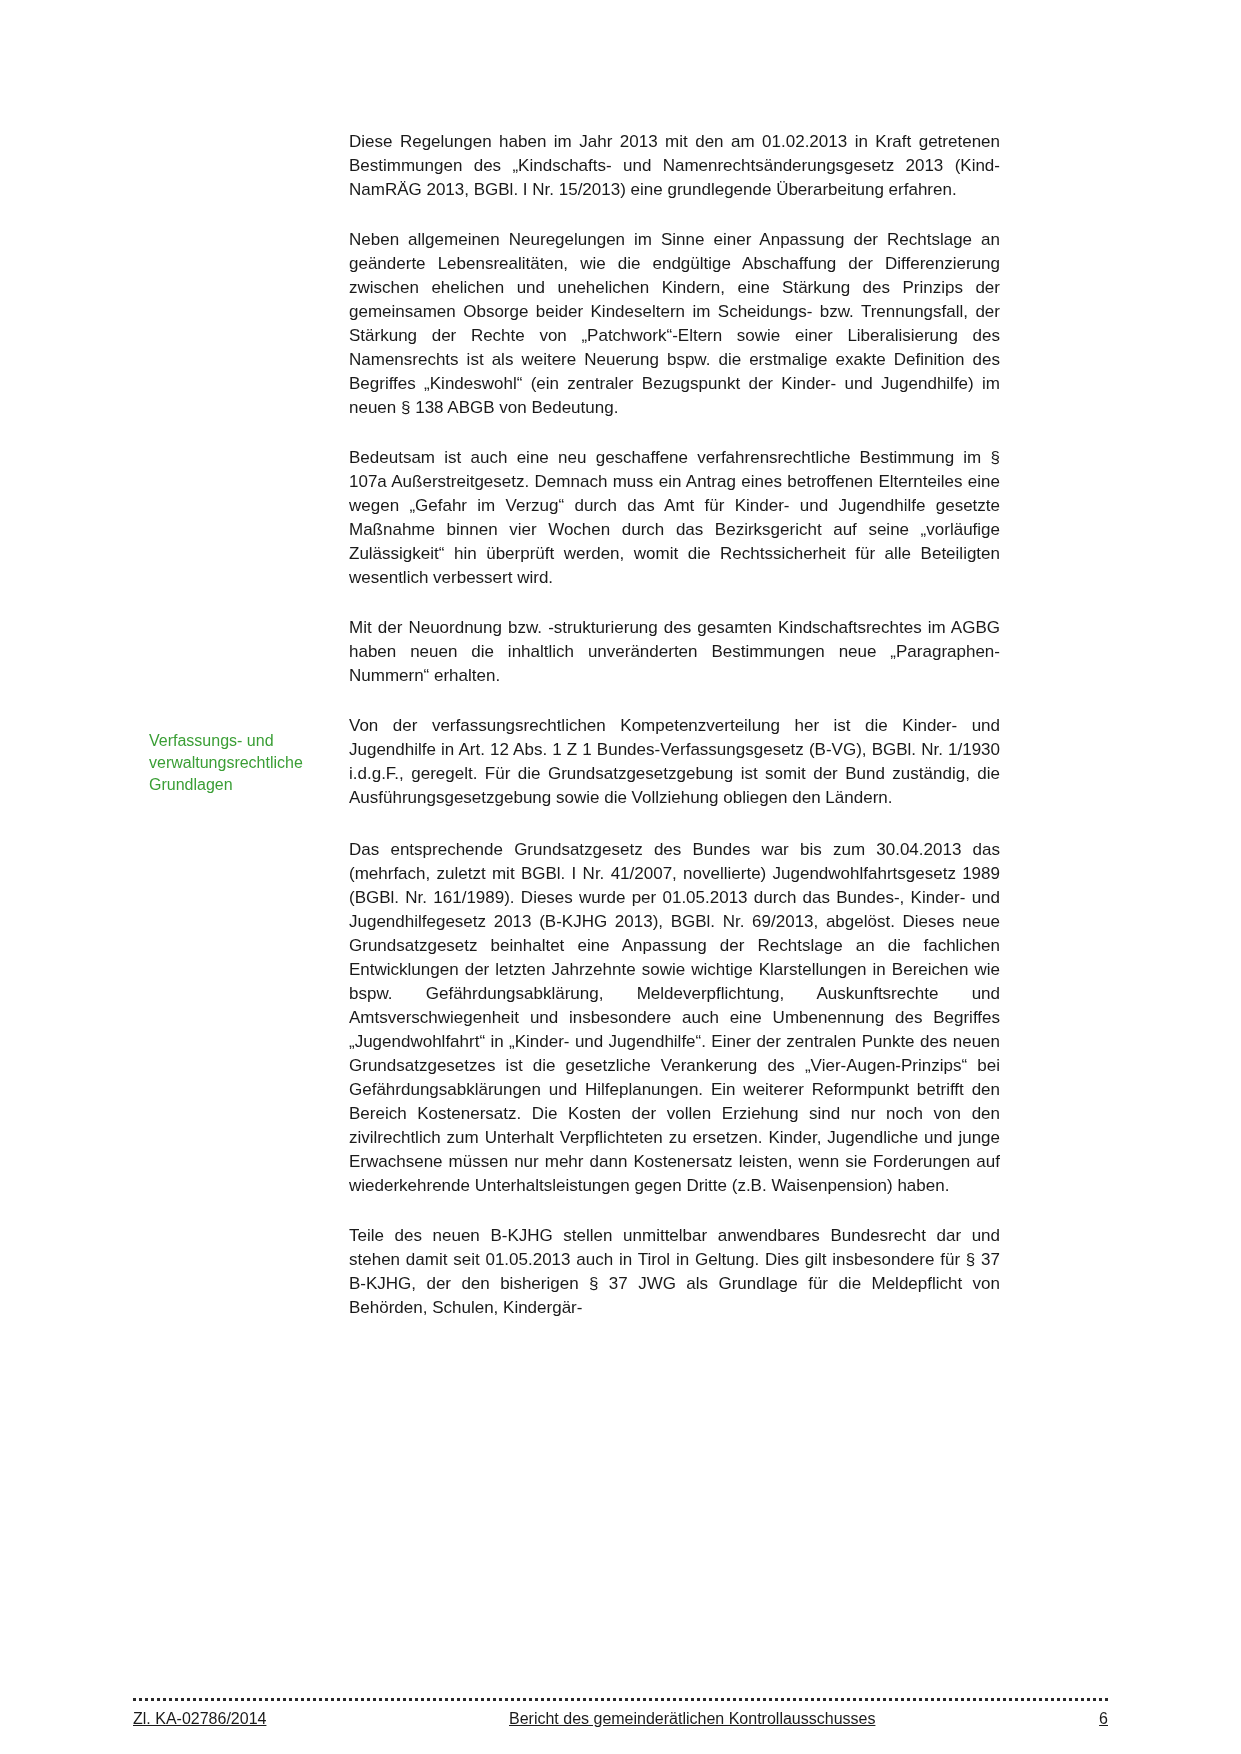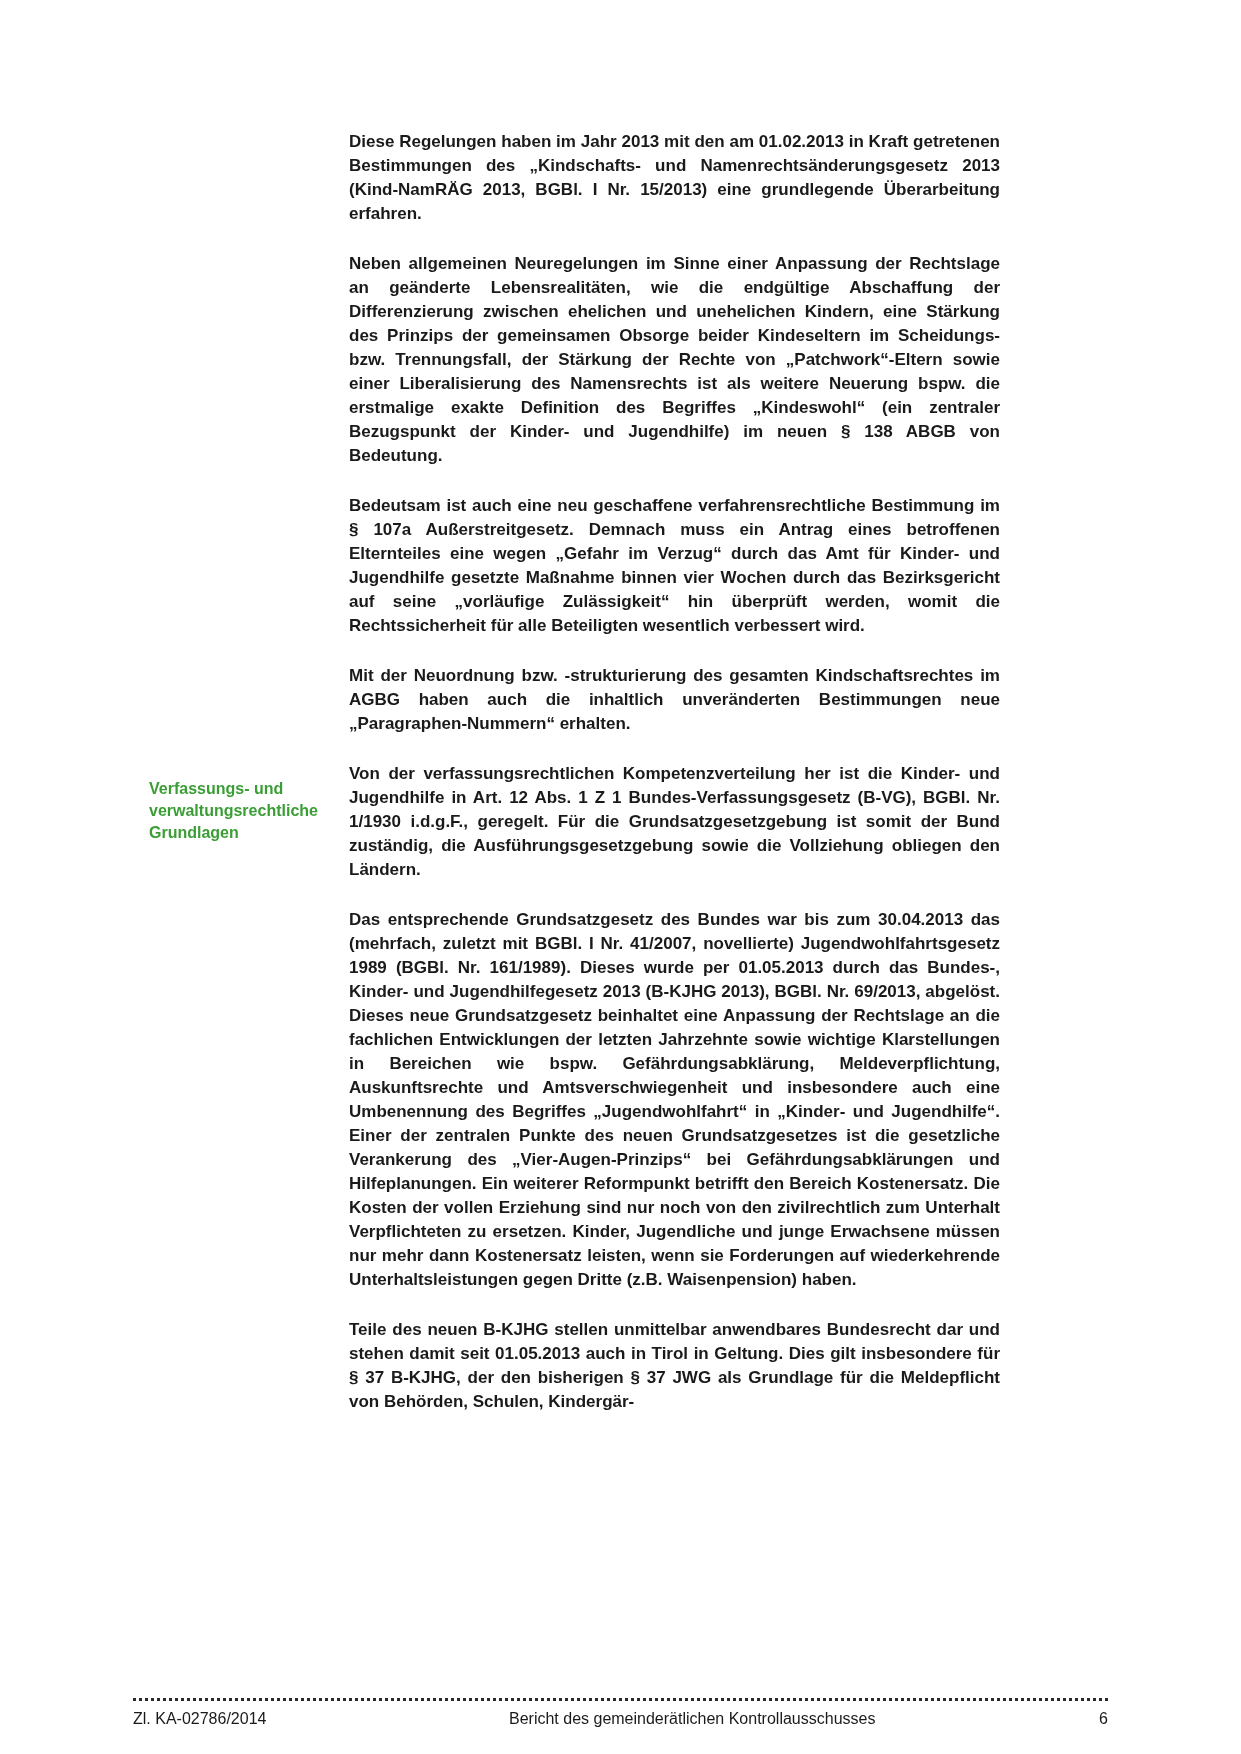--- a/index.html
+++ b/index.html
@@ -21,21 +21,20 @@
   .content{
     position:absolute;
     top:130px;
     left:133px;
     width:867px;
   }
   .block{
     display:grid;
     grid-template-columns:216px 1fr;
     margin-bottom:26px;
-    font-weight:bold;
   }
   .label-col{
     padding-right:34px;
     box-sizing:border-box;
   }
   .margin-note{
     font-size:16px;
     line-height:22px;
     color:var(--green);
     margin:16px;
@@ -56,20 +55,21 @@
   .dots{
     height:0;
     border-top:3px dotted #2a2a2a;
     margin-bottom:9px;
   }
   .footer-row{
     display:flex;
     align-items:baseline;
     font-size:16px;
     color:var(--text);
+    text-decoration:underline;
   }
   .footer-left{flex:0 0 auto;}
   .footer-center{flex:1 1 auto;text-align:center;padding-left:40px;}
   .footer-right{flex:0 0 auto;text-align:right;min-width:30px;}
 </style>
 </head>
 <body>
 
 <div class="page">
 
@@ -85,21 +85,21 @@
       <p class="para">Neben allgemeinen Neuregelungen im Sinne einer Anpassung der Rechtslage an geänderte Lebensrealitäten, wie die endgültige Abschaffung der Differenzierung zwischen ehelichen und unehelichen Kindern, eine Stärkung des Prinzips der gemeinsamen Obsorge beider Kindeseltern im Scheidungs- bzw. Trennungsfall, der Stärkung der Rechte von „Patchwork“-Eltern sowie einer Liberalisierung des Namensrechts ist als weitere Neuerung bspw. die erstmalige exakte Definition des Begriffes „Kindeswohl“ (ein zentraler Bezugspunkt der Kinder- und Jugendhilfe) im neuen § 138 ABGB von Bedeutung.</p>
     </section>
 
     <section class="block">
       <div class="label-col"></div>
       <p class="para">Bedeutsam ist auch eine neu geschaffene verfahrensrechtliche Bestimmung im § 107a Außerstreitgesetz. Demnach muss ein Antrag eines betroffenen Elternteiles eine wegen „Gefahr im Verzug“ durch das Amt für Kinder- und Jugendhilfe gesetzte Maßnahme binnen vier Wochen durch das Bezirksgericht auf seine „vorläufige Zulässigkeit“ hin überprüft werden, womit die Rechtssicherheit für alle Beteiligten wesentlich verbessert wird.</p>
     </section>
 
     <section class="block">
       <div class="label-col"></div>
-      <p class="para">Mit der Neuordnung bzw. -strukturierung des gesamten Kindschaftsrechtes im AGBG haben auch die inhaltlich unveränderten Bestimmungen neue „Paragraphen-Nummern“ erhalten.</p>
+      <p class="para">Mit der Neuordnung bzw. -strukturierung des gesamten Kindschaftsrechtes im AGBG haben neuen die inhaltlich unveränderten Bestimmungen neue „Paragraphen-Nummern“ erhalten.</p>
     </section>
 
     <section class="block">
       <div class="label-col">
         <p class="margin-note">Verfassungs- und verwaltungsrechtliche Grundlagen</p>
       </div>
       <p class="para">Von der verfassungsrechtlichen Kompetenzverteilung her ist die Kinder- und Jugendhilfe in Art. 12 Abs. 1 Z 1 Bundes-Verfassungsgesetz (B-VG), BGBl. Nr. 1/1930 i.d.g.F., geregelt. Für die Grundsatzgesetzgebung ist somit der Bund zuständig, die Ausführungsgesetzgebung sowie die Vollziehung obliegen den Ländern.</p>
     </section>
 
     <section class="block">

